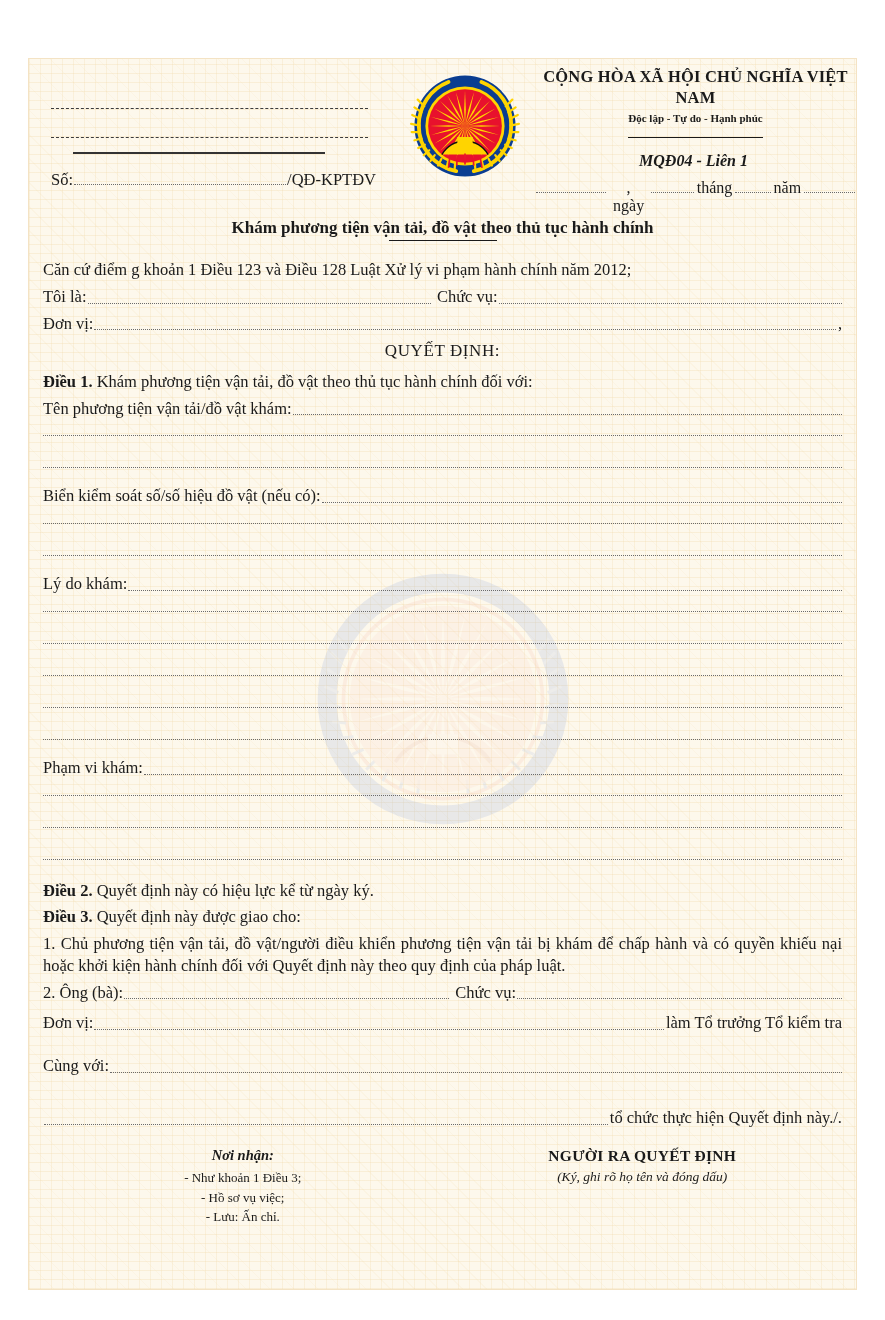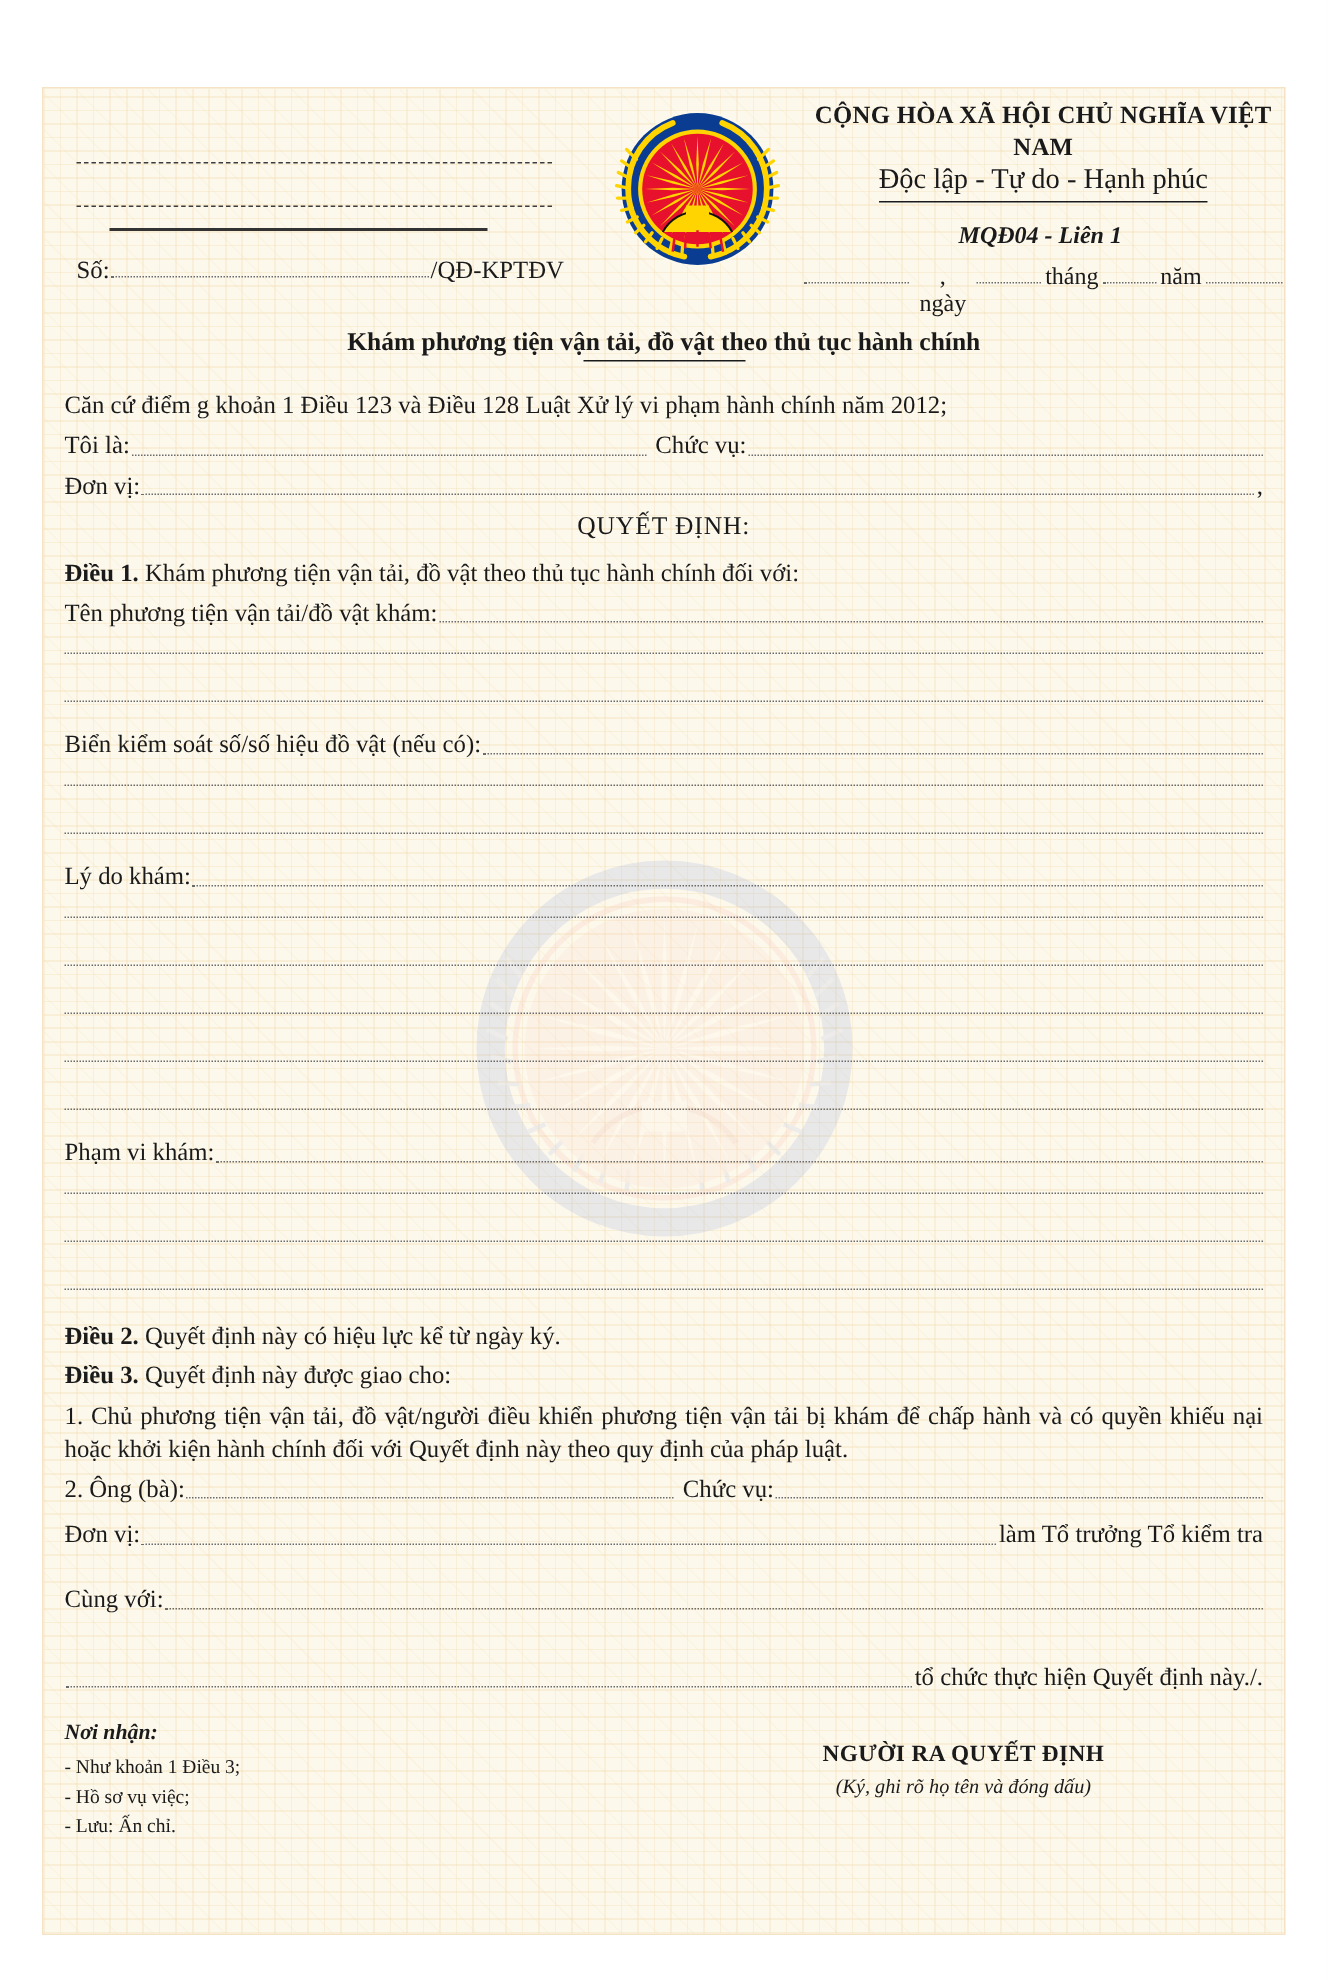--- a/index.html
+++ b/index.html
@@ -51,22 +51,22 @@
   .so-row{position:absolute;left:8px;top:103px;width:325px;
      display:flex;align-items:baseline;font-size:16.5px;}
   .so-row .lbl{white-space:nowrap;}
   .so-row .fill{flex:1;border-bottom:1px dotted #6b6b6b;margin:0 1px 4px 1px;height:12px;}
   .so-row .suffix{white-space:nowrap;}
 
   .emblem{position:absolute;left:367px;top:4px;width:110px;height:110px;}
 
   .hdr-right{position:absolute;left:490px;top:0;width:325px;text-align:center;}
   .nation{font-weight:bold;font-size:16.5px;letter-spacing:.2px;line-height:1.25;}
-  .motto{font-weight:normal;font-size:19px;line-height:1.3;display:inline-block;
-     border-bottom:1.6px solid #1a1a1a;padding-bottom:1px;}
+  .motto{font-weight:bold;font-size:11px;line-height:1.3;display:inline-block;
+     border-bottom:1.6px solid #1a1a1a;padding-bottom:11px;}
   .form-code{font-style:italic;font-weight:bold;font-size:16px;text-align:center;
      margin-top:14px;padding-right:4px;}
   .date-row{display:flex;align-items:baseline;font-size:16px;
      margin-top:9px;justify-content:center;}
   .date-row .g{border-bottom:1px dotted #6b6b6b;height:12px;margin:0 3px 3px 3px;}
   .g-place{width:72px;}
   .g-day{width:44px;}
   .g-month{width:36px;}
   .g-year{width:52px;}
 
@@ -87,23 +87,23 @@
   .decide{text-align:center;font-weight:normal;font-size:17px;letter-spacing:.6px;margin:6px 0 8px 0;}
   .b{font-weight:bold;}
 
   
   .lines{margin-top:16px;}
   .lines .ln{border-bottom:1px dotted #6b6b6b;height:0;margin-bottom:31px;}
   .lines .ln:last-child{margin-bottom:0;}
 
   
   .footer{display:flex;margin-top:16px;}
-  .recv{width:50%;font-size:13px;line-height:1.5;}
+  .recv{width:50%;font-size:13px;line-height:1.5;text-align:center;}
   .recv-title{font-weight:bold;font-style:italic;font-size:14.5px;margin-bottom:2px;}
-  .signer{width:50%;text-align:center;padding-top:15px;}
+  .signer{width:50%;text-align:center;padding-top:1px;}
   .signer-title{font-weight:bold;font-size:15.5px;letter-spacing:.3px;}
   .signer-note{font-style:italic;font-size:13.5px;margin-top:2px;}
 </style>
 </head>
 <body>
 
 <div class="page">
   <div class="paper-texture"></div>
 
   <svg class="watermark" viewBox="0 0 200 200">

